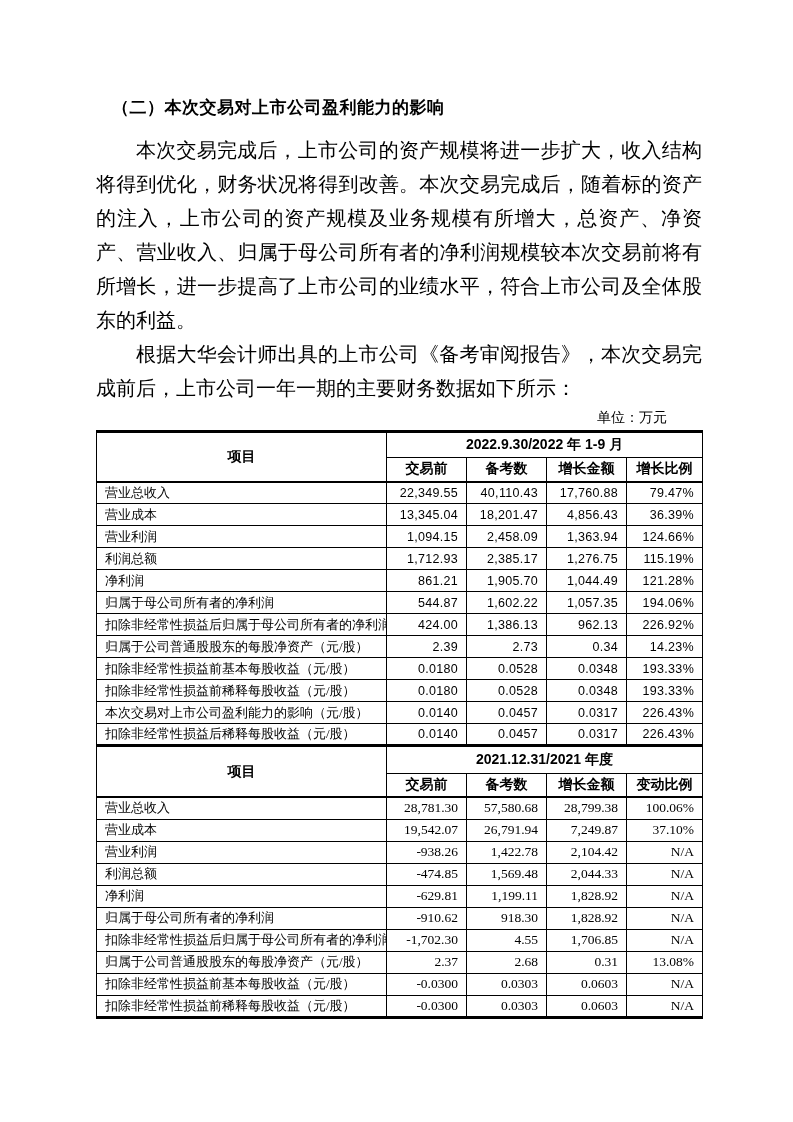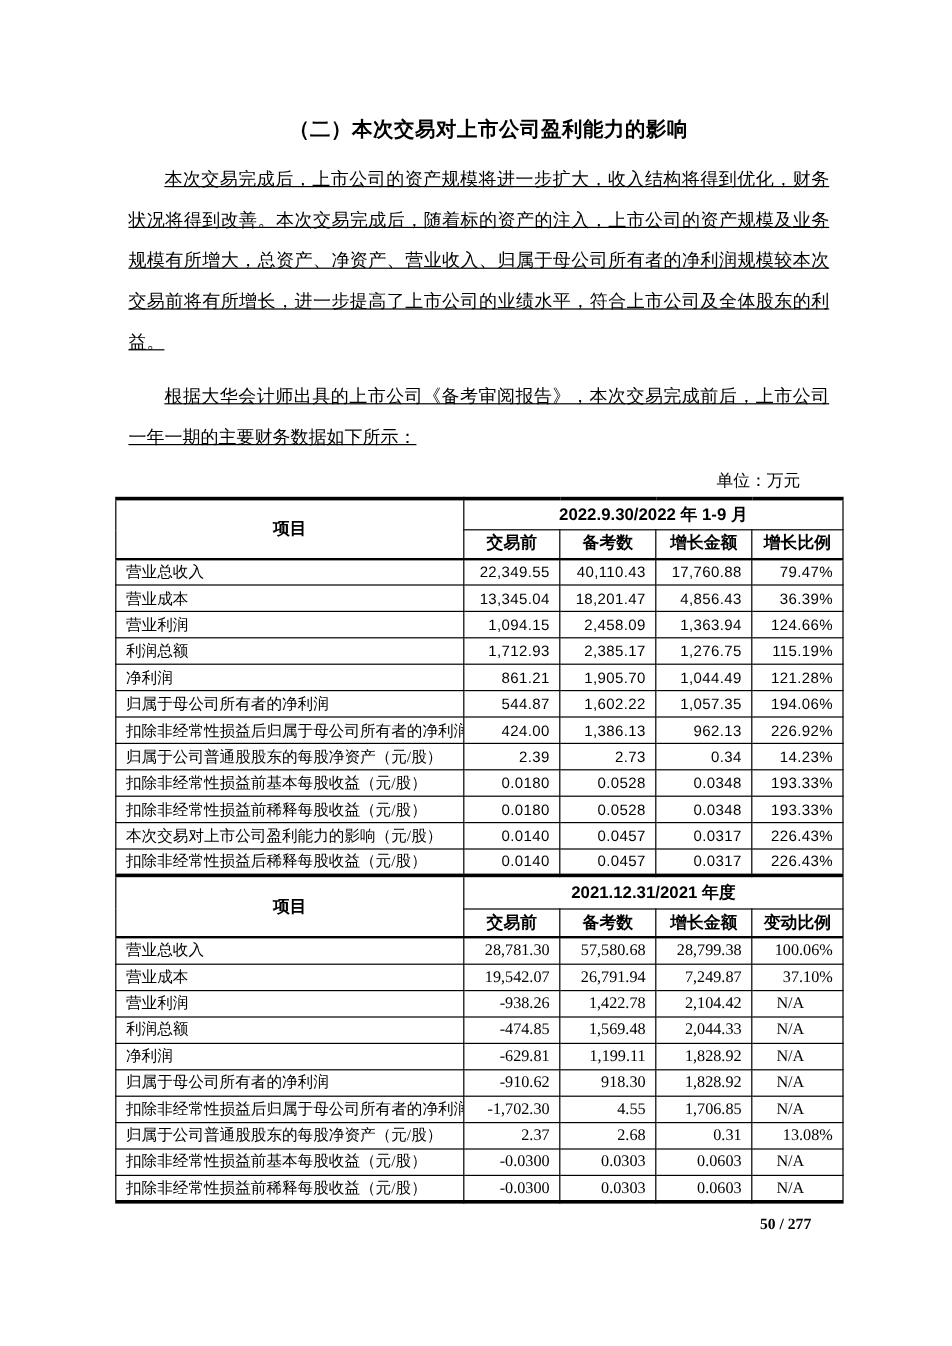--- a/index.html
+++ b/index.html
@@ -13,30 +13,28 @@
   .page { position: relative; width: 793px; height: 1122px; }
   .content { position: absolute; top: 0; left: 96px; width: 606px; padding-top: 96px; }
 
   .heading {
     font-family: "Liberation Sans", sans-serif;
     font-weight: bold;
     font-size: 17px;
     letter-spacing: 0.5px;
     margin: 0 0 14px 0;
     padding-left: 16px;
-    text-align: center;
   }
 
   .para {
-    font-size: 15px;
+    font-size: 20px;
     line-height: 34px;
     text-align: justify;
     text-indent: 2em;
-    margin: 11px;
-    text-decoration: underline;
+    margin: 0;
   }
 
   .unit-label {
     font-size: 14px;
     text-align: right;
     padding-right: 35px;
     margin: 4px 0 3px 0;
     line-height: 18px;
   }
 
@@ -72,21 +70,21 @@
   table.fin-table tbody td { height: 22px; }
   td.label-cell { padding-left: 7px; font-size: 13px; text-align: left; }
   td.val { text-align: right; padding-right: 9px; }
   #table1 td.val {
     font-family: "Liberation Sans", sans-serif;
     font-weight: normal;
     font-size: 12.5px;
     letter-spacing: 0.3px;
   }
   #table2 td.val { font-family: "Liberation Serif", serif; font-size: 13.5px; }
-  td.val.na { text-align: left; padding-right: 8px; padding-left: 20px; }
+  td.val.na { text-align: right; padding-right: 8px; padding-left: 20px; }
 
   .page-number {
     font-weight: bold;
     font-size: 13px;
     text-align: right;
     padding-right: 26px;
     margin-top: 9px;
   }
 </style>
 </head>
@@ -297,16 +295,15 @@
           <tr>
             <td class="label-cell">扣除非经常性损益前稀释每股收益（元/股）</td>
             <td class="val">-0.0300</td>
             <td class="val">0.0303</td>
             <td class="val">0.0603</td>
             <td class="val na">N/A</td>
           </tr>
         </tbody>
     </table>
 
-    <div class="page-number">50 / 277</div>
 
   </div>
 </div>
 
 </body></html>

